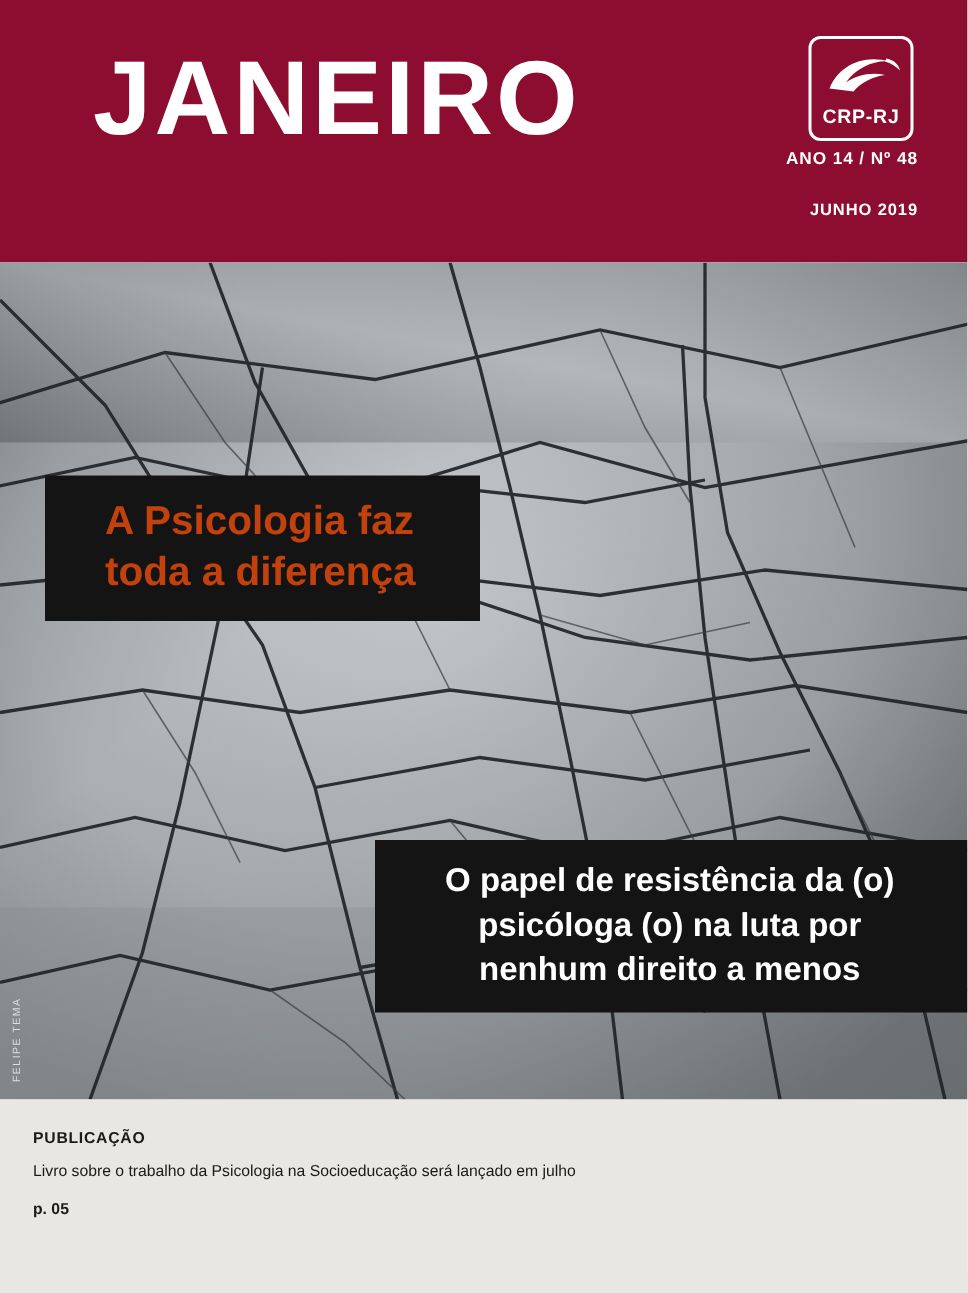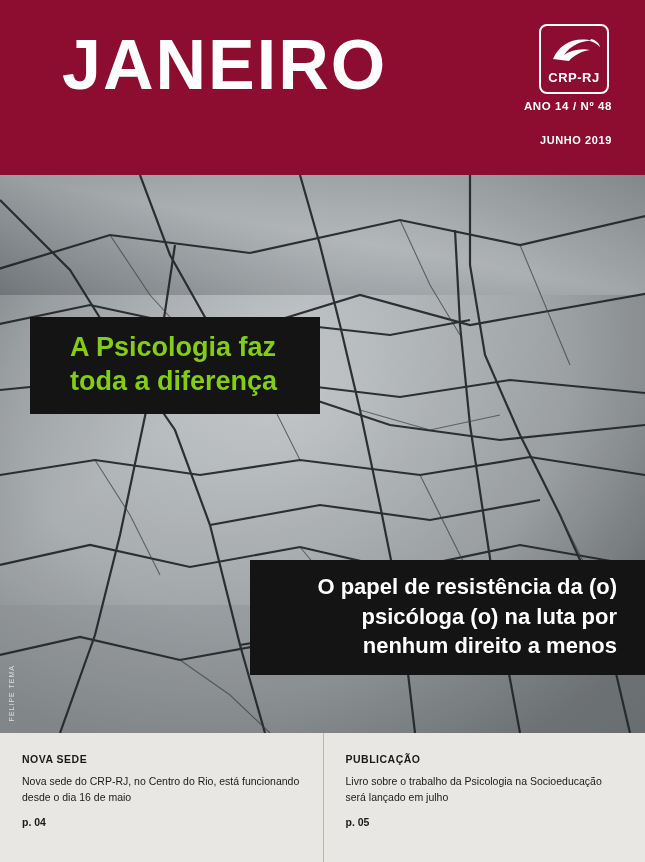--- a/index.html
+++ b/index.html
@@ -61,31 +61,31 @@
   .photo svg { position:absolute; left:0; top:0; }
   .credit {
     position:absolute; left:8px; bottom:12px;
     font-size:7px; color:#dddddd; letter-spacing:1px;
     writing-mode:vertical-rl; transform:rotate(180deg);
   }
 
   
   .headline-left {
     position:absolute; left:30px; top:142px;
-    background:#141414; color:#84cc16;
+    background:#141414; color:#c2410c;
     padding:13px 22px 15px 40px;
     font-size:27px; font-weight:bold; line-height:1.27;
     max-width:290px;
   }
   .headline-right {
     position:absolute; right:0px; top:385px;
     background:#141414; color:#ffffff;
     padding:12px 28px 14px 26px;
     font-size:22px; font-weight:bold; line-height:1.35;
-    text-align:right;
+    text-align:center;
     max-width:395px;
   }
 
   
   .footer {
     position:absolute; left:0; top:733px; width:645px; height:129px;
     background:#e9e7e3;
     display:flex;
   }
   .footer-col {
@@ -192,24 +192,19 @@
     </svg>
 
     <div class="credit">FELIPE TEMA</div>
 
     <div class="headline-left">A Psicologia faz toda a diferença</div>
     <div class="headline-right">O papel de resistência da (o) psicóloga (o)  na  luta por nenhum direito a menos</div>
   </div>
 
   <div class="footer">
     <div class="footer-col">
-      <div class="f-title">NOVA SEDE</div>
-      <div class="f-body">Nova sede do CRP-RJ, no Centro do Rio, está funcionando desde o dia 16 de maio</div>
-      <div class="f-page">p. 04</div>
-    </div>
-    <div class="footer-col">
       <div class="f-title">PUBLICAÇÃO</div>
       <div class="f-body">Livro sobre o trabalho da Psicologia na Socioeducação será lançado em julho</div>
       <div class="f-page">p. 05</div>
     </div>
   </div>
 
 </div>
 
 </body></html>

